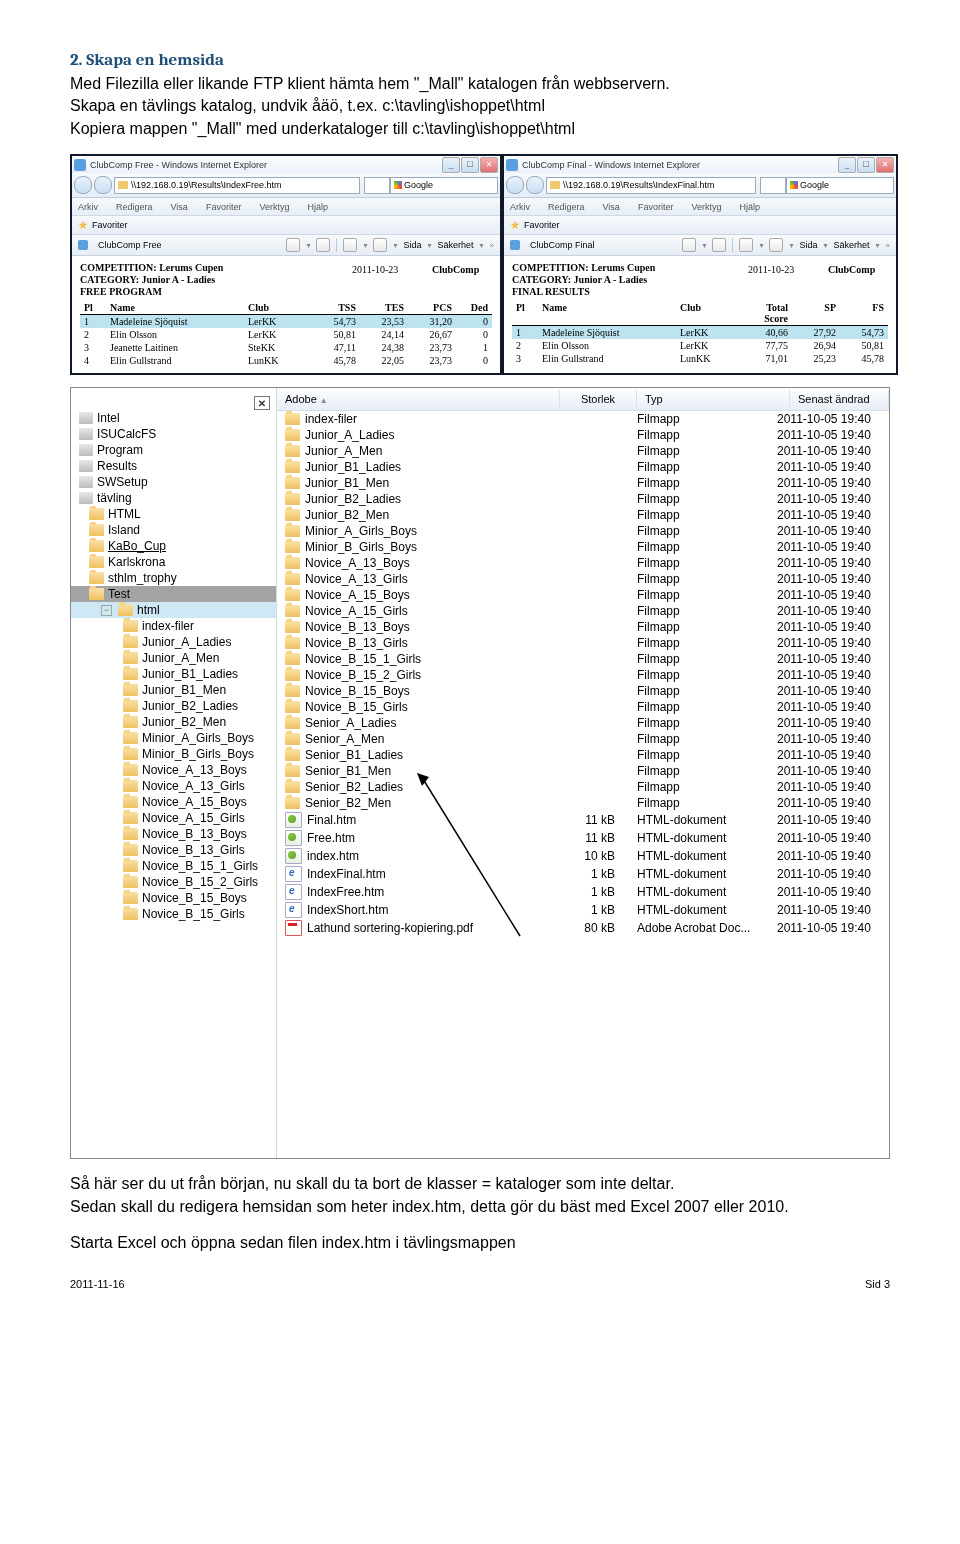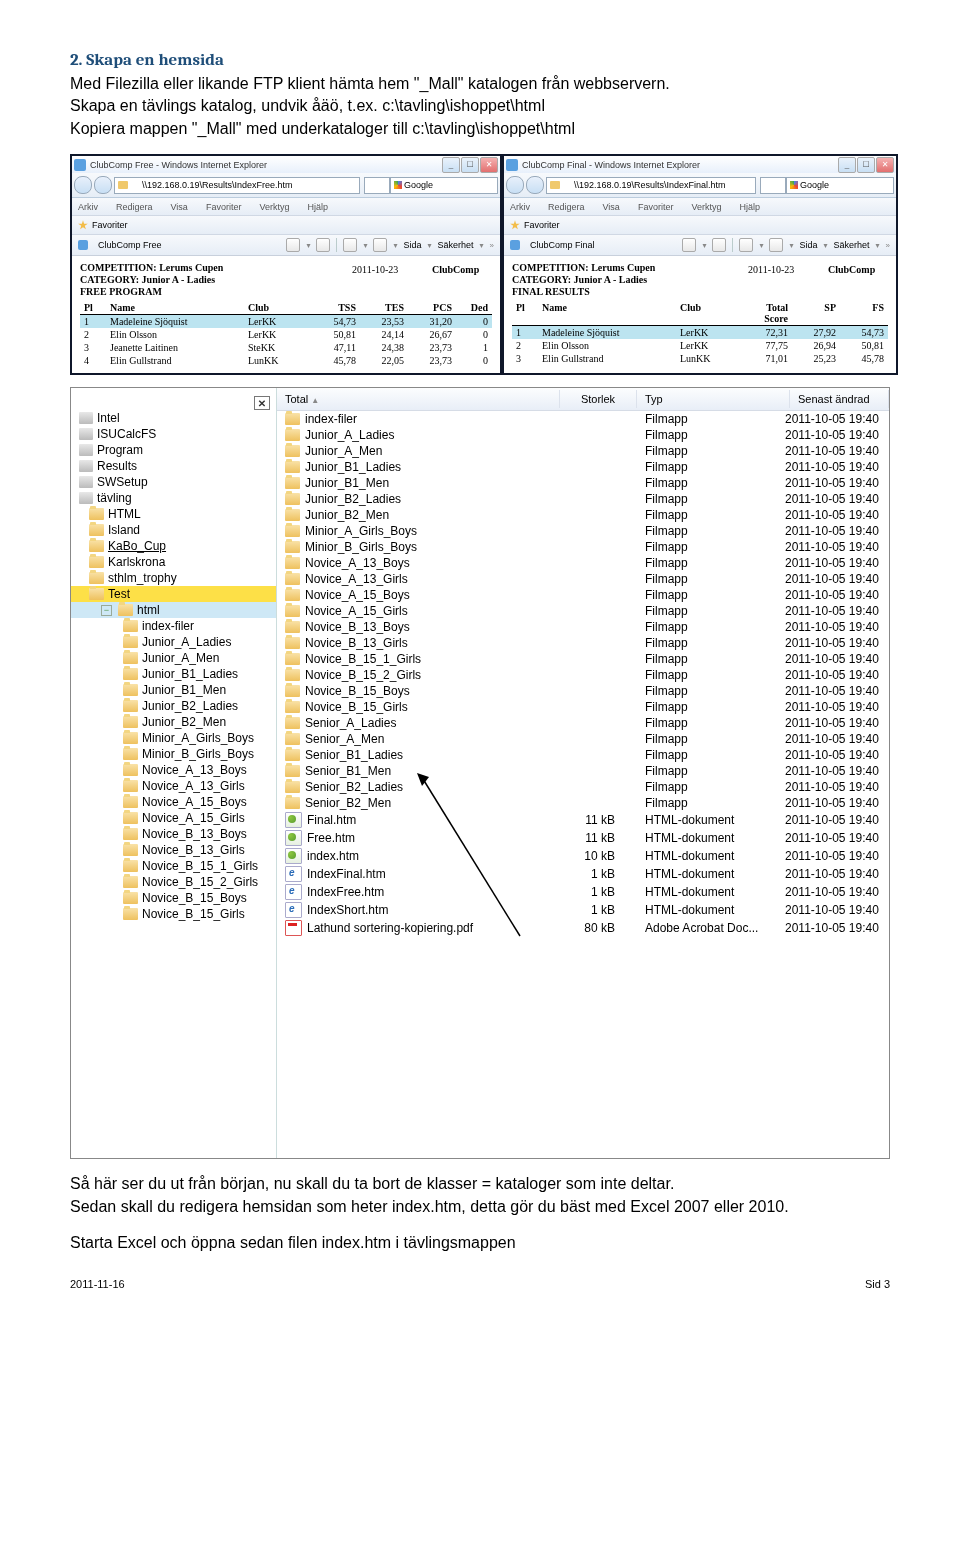--- a/index.html
+++ b/index.html
@@ -10,21 +10,21 @@
 .ie-row{display:flex;gap:0}
 .ie-window{flex:1;border:2px solid #0f172a;font-size:9px;background:#fff}
 .titlebar{display:flex;align-items:center;background:linear-gradient(#fff,#e8f0fb);height:17px;padding:0 2px}
 .ie-icon{width:12px;height:12px;background:#5aa0e0;border-radius:2px;margin-right:4px}
 .title-text{flex:1;color:#333}
 .winbtns{display:flex;gap:1px}
 .winbtn{width:16px;height:14px;border:1px solid #aaa;background:linear-gradient(#eaf2fb,#c8dff4);border-radius:2px;display:flex;align-items:center;justify-content:center;font-size:8px;color:#555}
 .winbtn.close{background:linear-gradient(#f5b2b2,#e26f6f);color:#fff}
 .navrow{display:flex;align-items:center;background:linear-gradient(#f7f9fc,#e6edf6);height:20px;padding:2px;border-bottom:1px solid #bcd}
 .navbtn{width:16px;height:16px;border:1px solid #9ab;border-radius:8px;background:linear-gradient(#e8f0fb,#c8dff4);margin-right:2px}
-.addr{flex:1;background:#fff;border:1px solid #9ab;height:15px;display:flex;align-items:center;padding:0 3px;gap:14px;margin-right:4px}
+.addr{flex:1;background:#fff;border:1px solid #9ab;height:15px;display:flex;align-items:center;padding:0 3px;gap:3px;margin-right:4px}
 .folder-icon{width:10px;height:8px;background:#f0c96c;border-radius:1px}
 .search{width:100px;background:#fff;border:1px solid #9ab;height:15px;display:flex;align-items:center;padding:0 3px;gap:2px}
 .g-icon{width:8px;height:8px;background:conic-gradient(#4285f4,#ea4335,#fbbc05,#34a853)}
 .menubar{background:linear-gradient(#f7f9fc,#e6edf6);height:17px;display:flex;align-items:center;padding:0 6px;gap:18px;border-bottom:1px solid #d0d8e4;color:#555}
 .favbar{background:linear-gradient(#f7f9fc,#e6edf6);height:18px;display:flex;align-items:center;padding:0 6px;border-bottom:1px solid #d0d8e4;gap:4px}
 .star-icon{width:10px;height:10px;background:#f3bd4a;clip-path:polygon(50% 0,61% 35%,98% 35%,68% 57%,79% 91%,50% 70%,21% 91%,32% 57%,2% 35%,39% 35%)}
 .toolbar{background:linear-gradient(#f7f9fc,#e6edf6);height:20px;display:flex;align-items:center;padding:0 6px;gap:6px;border-bottom:1px solid #c8d0dc}
 .tbsep{width:1px;height:14px;background:#bcc}
 .tbicon{width:12px;height:12px;border:1px solid #aaa;background:linear-gradient(#fff,#e8e8e8);border-radius:2px}
 .ie-content{padding:6px 8px;font-family:'Times New Roman',serif;font-size:10px;color:#000}
@@ -38,31 +38,31 @@
 .c-pl{width:18px}
 .c-name{width:130px}
 .c-club{width:60px}
 .c-sc{width:40px;text-align:right}
 .explorer{margin-top:12px;border:1px solid #888;display:flex;height:770px;font-size:12px;overflow:hidden}
 .exp-left{width:205px;background:#fff;border-right:1px solid #cdd;padding:4px 0;overflow:hidden}
 .exp-right{flex:1;background:#fff;overflow:hidden}
 .exp-header{display:flex;background:linear-gradient(#fcfdfe,#e8eef7);height:22px;border-bottom:1px solid #d6dce6;align-items:center;font-size:11px}
 .exp-hcell{padding:3px 8px;border-right:1px solid #dce2ec}
 .tree-item{display:flex;align-items:center;padding:1px 4px 1px 8px;gap:4px}
-.tree-item.sel{background:#fde047}
+.tree-item.sel{background:#a3a3a3}
 .tree-item.sel2{background:#cee8f6}
 .tree-indent{padding-left:30px}
 .tree-indent2{padding-left:52px}
 .minus{width:9px;height:9px;border:1px solid #9a9;display:flex;align-items:center;justify-content:center;font-size:9px;color:#595;margin-right:2px}
 .fld{width:15px;height:12px;background:linear-gradient(#f9e2a8,#eec15e);border-radius:1px;position:relative}
 .fld:before{content:'';position:absolute;top:-2px;left:1px;width:6px;height:3px;background:#f3d682;border-radius:1px 1px 0 0}
 .disk{width:14px;height:12px;background:linear-gradient(#e8e8e8,#bbb);border-radius:1px}
 .file-row{display:flex;align-items:center;padding:1px 0;font-size:12px}
 .fr-name{display:flex;align-items:center;gap:5px;padding-left:8px;width:270px}
-.fr-size{width:60px;text-align:right;padding-right:30px}
+.fr-size{width:60px;text-align:right;padding-right:22px}
 .fr-type{width:140px}
 .fr-date{flex:1}
 .htm-icon{width:15px;height:14px;background:linear-gradient(#fff,#e6f0e0);border:1px solid #aac;border-radius:1px;position:relative}
 .htm-icon:before{content:'';position:absolute;left:2px;top:2px;width:8px;height:8px;background:radial-gradient(circle at 30% 30%,#8cc63f,#5a9e2f);border-radius:50%}
 .ie-file-icon{width:15px;height:14px;background:#fff;border:1px solid #aac;border-radius:1px;position:relative}
 .ie-file-icon:before{content:'e';position:absolute;left:3px;top:0;font-size:10px;color:#2b6cb8;font-weight:bold;font-style:italic}
 .pdf-icon{width:15px;height:14px;background:#fff;border:1px solid #d55;border-radius:1px;position:relative}
 .pdf-icon:before{content:'';position:absolute;left:2px;top:2px;width:9px;height:3px;background:#d22}
 .close-x{width:14px;height:12px;border:1px solid #777;display:flex;align-items:center;justify-content:center;font-weight:bold;color:#333;font-size:10px;margin:4px 6px 0 auto}
 .arrow-svg{position:absolute;left:345px;top:617px;width:110px;height:170px;pointer-events:none}
@@ -271,21 +271,21 @@
               <span class="cell c-club">Club</span>
               <span class="cell c-sc">Total Score</span>
               <span class="cell c-sc">SP</span>
               <span class="cell c-sc">FS</span>
             </div>
             <div id="right-rows">
                 <div class="rt-row hl">
                   <span class="cell c-pl">1</span>
                   <span class="cell c-name">Madeleine Sjöquist</span>
                   <span class="cell c-club">LerKK</span>
-                  <span class="cell c-sc">72,31</span>
+                  <span class="cell c-sc">40,66</span>
                   <span class="cell c-sc">27,92</span>
                   <span class="cell c-sc">54,73</span>
                 </div>
                 <div class="rt-row">
                   <span class="cell c-pl">2</span>
                   <span class="cell c-name">Elin Olsson</span>
                   <span class="cell c-club">LerKK</span>
                   <span class="cell c-sc">77,75</span>
                   <span class="cell c-sc">26,94</span>
                   <span class="cell c-sc">50,81</span>
@@ -438,21 +438,21 @@
               <span>Novice_B_15_Boys</span>
             </div>
             <div class="tree-item tree-indent2">
               <span class="fld"></span>
               <span>Novice_B_15_Girls</span>
             </div>
           </div>
       </div>
       <div class="exp-right">
         <div class="exp-header">
-          <div class="exp-hcell" style="width:266px"><span>Total</span><span class="sort-arrow">▲</span></div>
+          <div class="exp-hcell" style="width:266px"><span>Adobe</span><span class="sort-arrow">▲</span></div>
           <div class="exp-hcell" style="width:60px;text-align:center">Storlek</div>
           <div class="exp-hcell" style="width:136px">Typ</div>
           <div class="exp-hcell" style="flex:1">Senast ändrad</div>
         </div>
         <div id="file-rows">
             <div class="file-row">
               <div class="fr-name">
                 <span class="fld"></span>
                 <span>index-filer</span>
               </div>

